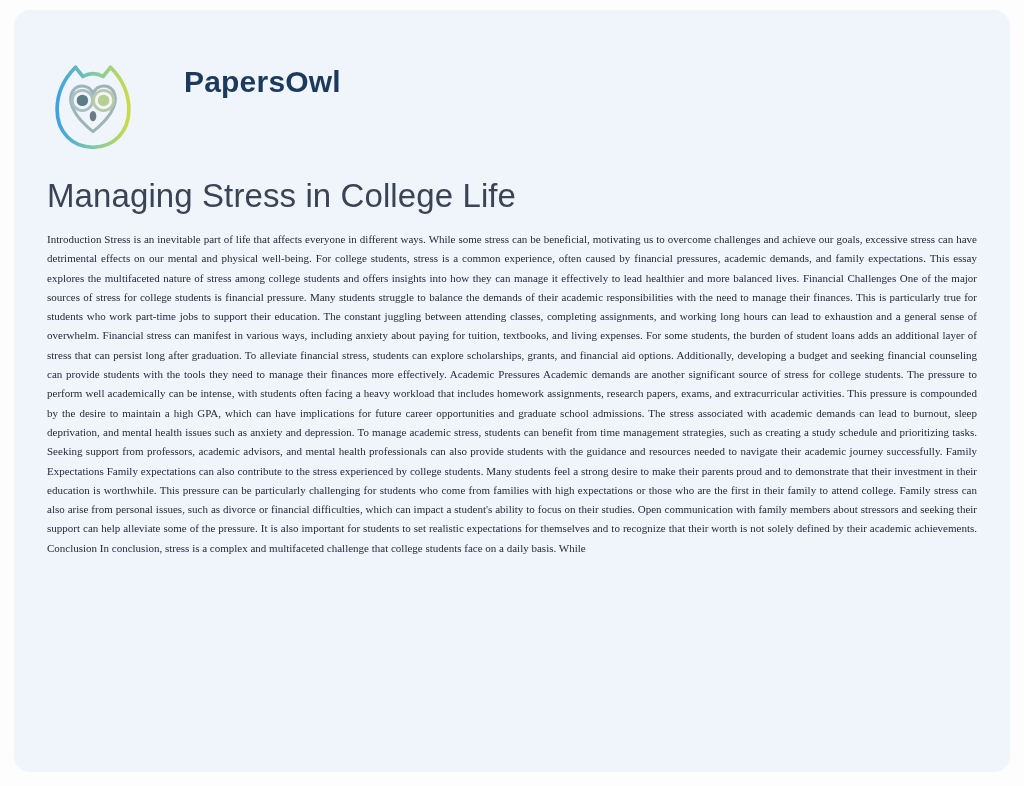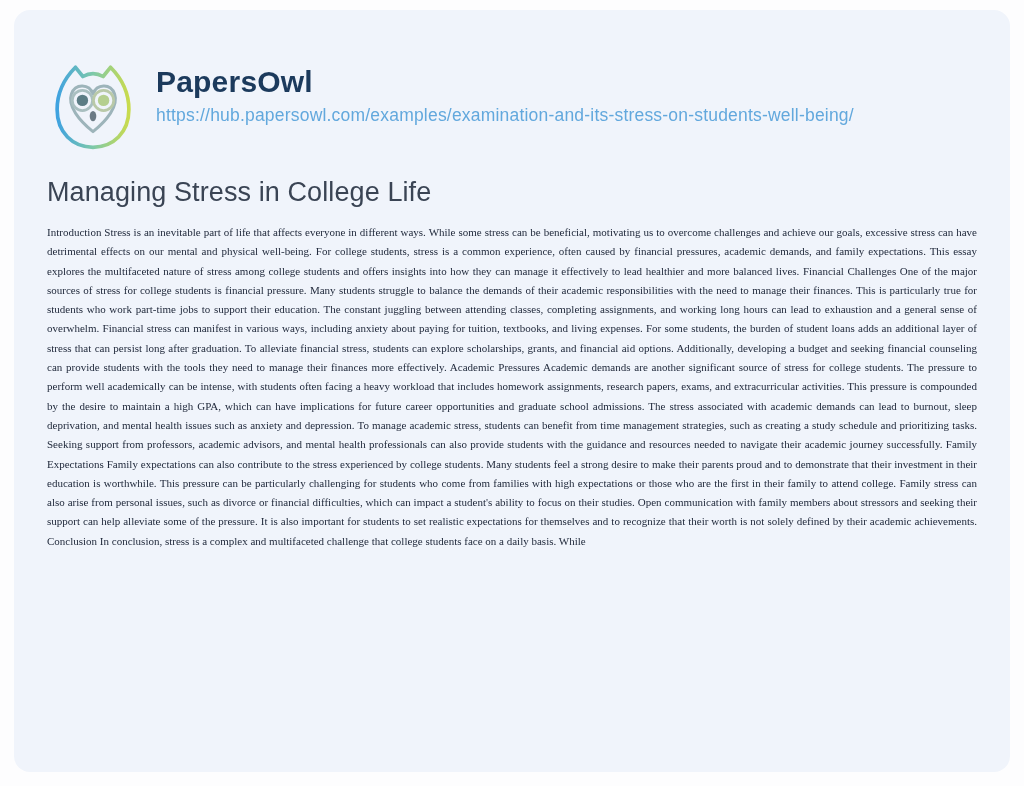--- a/index.html
+++ b/index.html
@@ -34,32 +34,33 @@
     width: 92px; height: 96px;
     flex: 0 0 auto;
   }
   .brand-block { padding-top: 8px; }
   .brand-name {
     font-size: 30px;
     font-weight: bold;
     letter-spacing: 0.2px;
     color: var(--brand-color);
     line-height: 1.1;
+    margin-left: 28px;
   }
   .brand-url {
     display: block;
     margin-top: 7px;
     font-size: 17.5px;
     color: var(--url-color);
     text-decoration: none;
     letter-spacing: 0.2px;
   }
   .page-title {
     margin-top: 24px;
-    font-size: 27px;
+    font-size: 33px;
     font-weight: 400;
     color: var(--title-color);
     letter-spacing: 0.1px;
   }
   .body-text {
     margin-top: 15px;
     font-family: "Liberation Serif", "DejaVu Serif", serif;
     font-size: 11px;
     line-height: 19.3px;
     color: var(--body-color);
@@ -87,21 +88,20 @@
 
       <circle cx="38.5" cy="47" r="11" stroke="#a9bfc0" stroke-width="3"></circle>
       <circle cx="61.5" cy="47" r="11" stroke="#b9c9a8" stroke-width="3"></circle>
       <circle cx="38.5" cy="47" r="6.2" fill="#5c7d85"></circle>
       <circle cx="61.5" cy="47" r="6.2" fill="#b5cf8f"></circle>
 
       <ellipse cx="50" cy="64" rx="3.6" ry="5.6" fill="#6b7a85"></ellipse>
     </svg>
     <div class="brand-block">
       <div class="brand-name">PapersOwl</div>
-      <a class="brand-url" href="#">https://hub.papersowl.com/examples/examination-and-its-stress-on-students-well-being/</a>
     </div>
   </div>
 
   <h1 class="page-title">Managing Stress in College Life</h1>
 
   <p class="body-text">Introduction Stress is an inevitable part of life that affects everyone in different ways. While some stress can be beneficial, motivating us to overcome challenges and achieve our goals, excessive stress can have detrimental effects on our mental and physical well-being. For college students, stress is a common experience, often caused by financial pressures, academic demands, and family expectations. This essay explores the multifaceted nature of stress among college students and offers insights into how they can manage it effectively to lead healthier and more balanced lives. Financial Challenges One of the major sources of stress for college students is financial pressure. Many students struggle to balance the demands of their academic responsibilities with the need to manage their finances. This is particularly true for students who work part-time jobs to support their education. The constant juggling between attending classes, completing assignments, and working long hours can lead to exhaustion and a general sense of overwhelm. Financial stress can manifest in various ways, including anxiety about paying for tuition, textbooks, and living expenses. For some students, the burden of student loans adds an additional layer of stress that can persist long after graduation. To alleviate financial stress, students can explore scholarships, grants, and financial aid options. Additionally, developing a budget and seeking financial counseling can provide students with the tools they need to manage their finances more effectively. Academic Pressures Academic demands are another significant source of stress for college students. The pressure to perform well academically can be intense, with students often facing a heavy workload that includes homework assignments, research papers, exams, and extracurricular activities. This pressure is compounded by the desire to maintain a high GPA, which can have implications for future career opportunities and graduate school admissions. The stress associated with academic demands can lead to burnout, sleep deprivation, and mental health issues such as anxiety and depression. To manage academic stress, students can benefit from time management strategies, such as creating a study schedule and prioritizing tasks. Seeking support from professors, academic advisors, and mental health professionals can also provide students with the guidance and resources needed to navigate their academic journey successfully. Family Expectations Family expectations can also contribute to the stress experienced by college students. Many students feel a strong desire to make their parents proud and to demonstrate that their investment in their education is worthwhile. This pressure can be particularly challenging for students who come from families with high expectations or those who are the first in their family to attend college. Family stress can also arise from personal issues, such as divorce or financial difficulties, which can impact a student's ability to focus on their studies. Open communication with family members about stressors and seeking their support can help alleviate some of the pressure. It is also important for students to set realistic expectations for themselves and to recognize that their worth is not solely defined by their academic achievements. Conclusion In conclusion, stress is a complex and multifaceted challenge that college students face on a daily basis. While</p>
 
 </div>
 
 </body></html>

